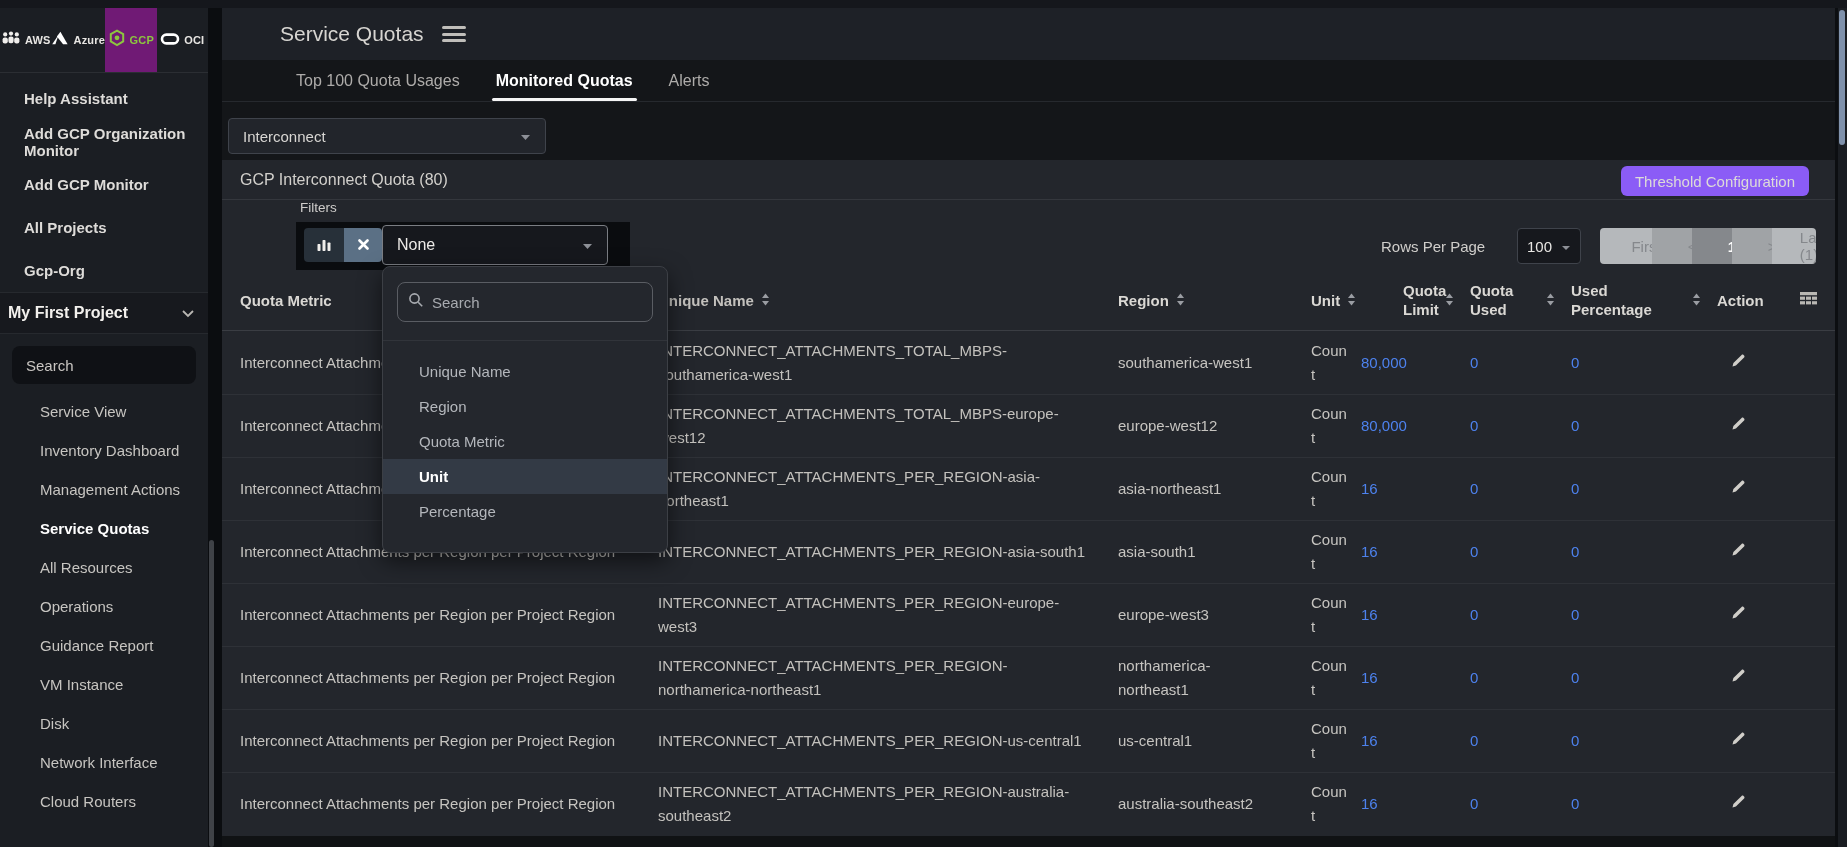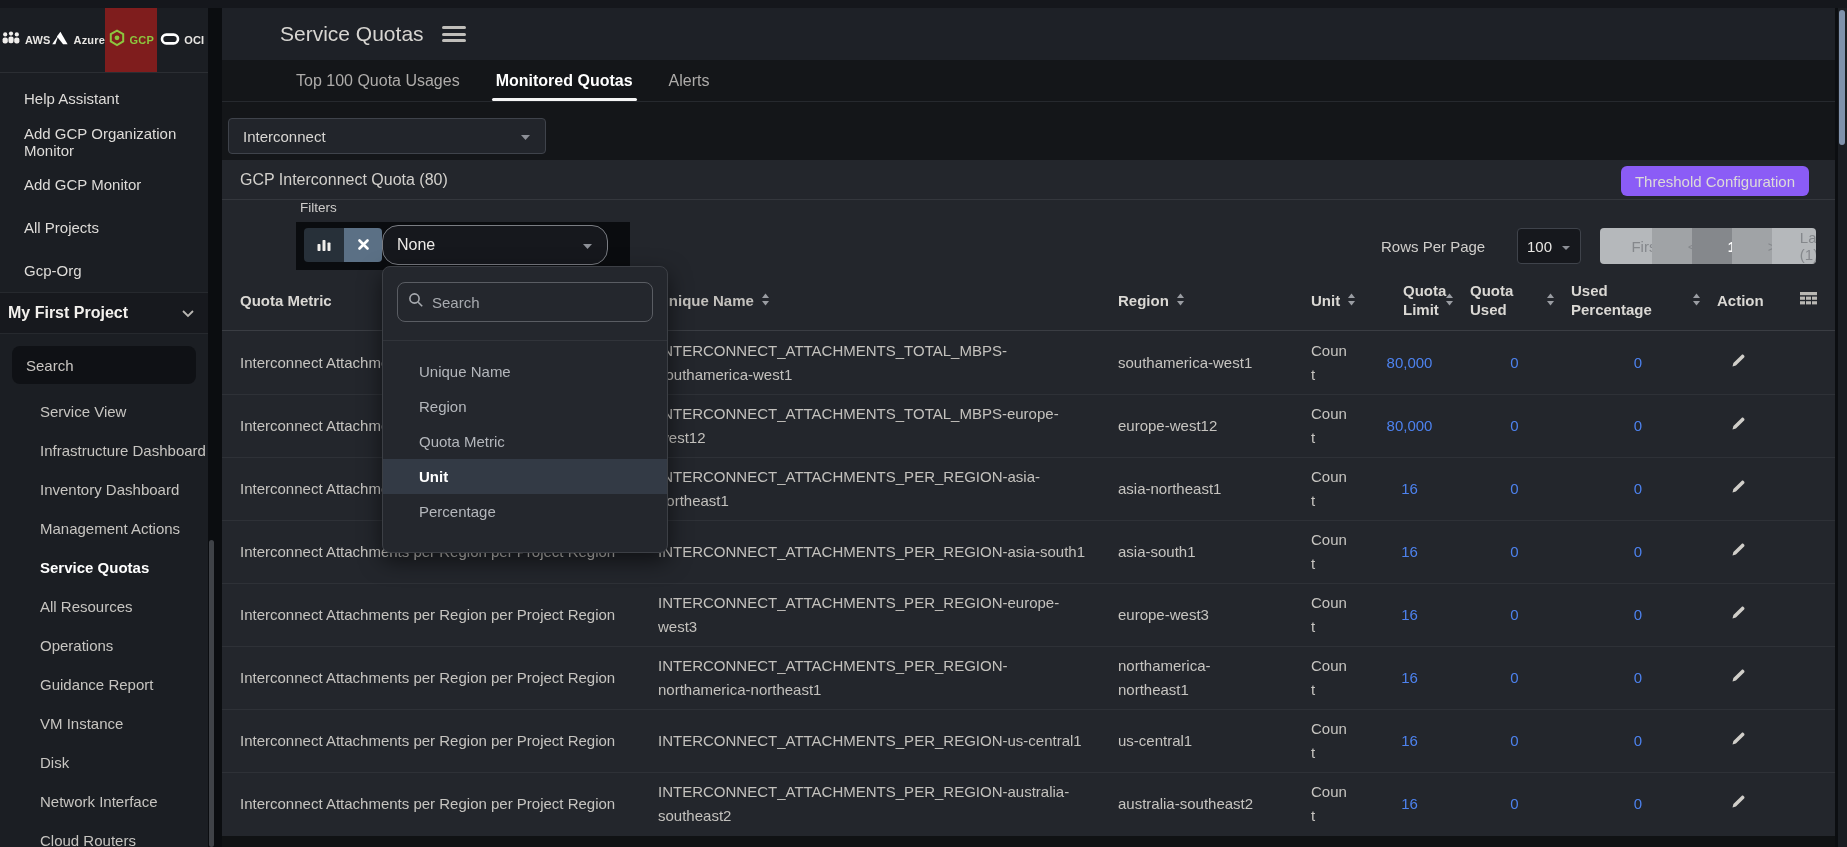--- a/index.html
+++ b/index.html
@@ -12,24 +12,24 @@
   .abs { position:absolute; }
 
   
   .topstrip { left:0; top:0; width:1847px; height:8px; background:#15171c; }
 
   
   .sidebar { left:0; top:8px; width:208px; height:839px; background:#1b1e23; }
   .providers { display:flex; height:65px; border-bottom:1px solid #2b2e33; }
   .provider { flex:1; display:flex; flex-direction:row; align-items:center; justify-content:center; gap:4px; cursor:pointer; }
   .provider .plabel { font-size:11px; font-weight:bold; color:#e8e6e3; letter-spacing:.2px; }
-  .provider.active { background:#7f1d1d; }
+  .provider.active { background:#701a75; }
   .provider.active .plabel { color:#8cc63f; }
   .side-top { padding-top:4px; }
-  .side-top-item { height:43px; display:flex; align-items:center; padding-left:24px; font-size:15px; font-weight:400; color:#dedcd9; cursor:pointer; }
+  .side-top-item { height:43px; display:flex; align-items:center; padding-left:24px; font-size:15px; font-weight:700; color:#dedcd9; cursor:pointer; }
   .project-row { height:42px; background:#17191e; border-top:1px solid #26292e; border-bottom:1px solid #26292e;
     display:flex; align-items:center; justify-content:space-between; padding:0 14px 0 8px; cursor:pointer; }
   .project-row .ptitle { font-size:16px; font-weight:bold; color:#f3f1ee; }
   .side-search { margin:12px 12px 8px 12px; height:38px; background:#0f1115; border-radius:8px;
     display:flex; align-items:center; padding:0 12px 0 14px; }
   .side-search input { flex:1; background:transparent; border:none; outline:none; color:#e4e2de; font-size:15px; font-family:inherit; }
   .side-search input::placeholder { color:#c9c6c2; opacity:1; }
   .side-menu-item { height:39px; display:flex; align-items:center; padding-left:40px; font-size:15px; color:#c7c5c1; cursor:pointer; }
   .side-menu-item.active { font-weight:bold; color:#ffffff; }
   .side-scroll-thumb { left:209px; top:540px; width:5px; height:307px; background:#3f4247; border-radius:3px; }
@@ -59,21 +59,21 @@
   .panel-header { position:absolute; left:0; top:0; width:100%; height:40px; border-bottom:1px solid #34373d; display:flex; align-items:center; }
   .panel-title { margin-left:18px; font-size:16px; color:#d2d0cc; }
   .threshold-btn { position:absolute; right:26px; top:6px; height:30px; padding:0 14px; background:#8b5cf6; border:none; border-radius:6px;
     color:#dddbd8; font-size:15px; font-family:inherit; cursor:pointer; display:flex; align-items:center; }
 
   .filters-label { left:300px; top:200px; font-size:13.5px; color:#cfcdcb; }
   .chip-strip { left:296px; top:222px; width:334px; height:48px; background:#0a0c0f; }
   .filter-chip { left:304px; top:228px; height:34px; display:flex; border-radius:4px; overflow:hidden; }
   .chip-seg-icon { width:40px; background:#273039; display:flex; align-items:center; justify-content:center; }
   .chip-seg-close { width:38px; background:#5b7085; display:flex; align-items:center; justify-content:center; cursor:pointer; }
-  .none-select { left:382px; top:225px; width:226px; height:40px; background:#16181d; border:1px solid #7a7d83; border-radius:16px;
+  .none-select { left:382px; top:225px; width:226px; height:40px; background:#16181d; border:1px solid #7a7d83; border-radius:4px;
     display:flex; align-items:center; justify-content:space-between; padding:16px 14px; cursor:pointer; z-index:5; }
   .none-select .val { font-size:16px; color:#eceae7; }
 
   
   .dropdown { left:382px; top:266px; width:286px; height:287px; background:#24272d; border:1px solid #3c3f45; border-radius:8px;
     box-shadow:0 8px 22px rgba(0,0,0,.55); z-index:10; }
   .dd-search-wrap { padding:15px 14px 18px 14px; border-bottom:1px solid #31343a; }
   .dd-search { height:40px; border:1px solid #5a5d63; border-radius:8px; display:flex; align-items:center; padding:0 10px; gap:8px; }
   .dd-search input { flex:1; background:transparent; border:none; outline:none; color:#e4e2de; font-size:15px; font-family:inherit; }
   .dd-search input::placeholder { color:#a8abb0; opacity:1; }
@@ -98,21 +98,21 @@
   .thead { left:0px; top:110px; width:1613px; height:61px; border-bottom:1px solid #3a3d43;
     display:flex; align-items:center; padding-left:18px; }
   .th { display:flex; align-items:center; gap:7px; font-size:15px; font-weight:600; color:#dad8d4; line-height:19px; padding-right:12px; }
   .th .lbl { max-width:calc(100% - 20px); }
   .trow { display:flex; align-items:center; min-height:63px; padding-left:18px; border-top:1px solid #2e3137; }
   .trow:first-child { border-top:none; }
   .td { font-size:15px; color:#c6c4c0; line-height:24px; padding-right:12px; }
   .c1 { width:418px; } .c2 { width:460px; padding-right:20px; overflow-wrap:anywhere; color:#c3c1bd; }
   .c3 { width:193px; padding-right:36px; } .c4 { width:50px; word-break:break-all; }
   .c5 { width:109px; } .c6 { width:101px; } .c7 { width:146px; } .c8 { flex:1; }
-  .bluev { color:#4d82ee; cursor:pointer;text-align:center; }
+  .bluev { color:#4d82ee; cursor:pointer; }
   .action-cell { display:flex; align-items:center; padding-left:14px; }
   .tbody { left:0; top:171px; width:1613px; }
   .bottom-band { left:0px; top:676px; width:1613px; height:11px; background:#101214; }
 
   
   .vscroll-track { left:1838px; top:8px; width:9px; height:839px; background:#1a1d22; }
   .vscroll-thumb { left:1839px; top:10px; width:6px; height:135px; background:#8092ac; border-radius:3px; }
 </style>
 </head>
 <body>
@@ -201,23 +201,20 @@
             <line x1="11" y1="11" x2="15.4" y2="15.4" stroke="#c9c6c2" stroke-width="1.7"></line>
           </svg>
       </span>
     </div>
 
     <div>
       <div class="side-menu-item">
           <span>Service View</span>
         </div>
       <div class="side-menu-item">
-          <span>Infrastructure Dashboard</span>
-        </div>
-      <div class="side-menu-item">
           <span>Inventory Dashboard</span>
         </div>
       <div class="side-menu-item">
           <span>Management Actions</span>
         </div>
       <div class="side-menu-item active">
           <span>Service Quotas</span>
         </div>
       <div class="side-menu-item">
           <span>All Resources</span>

